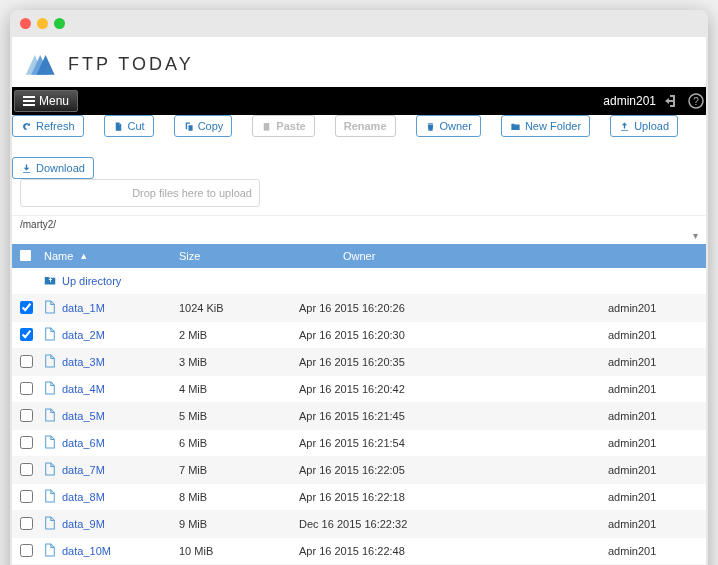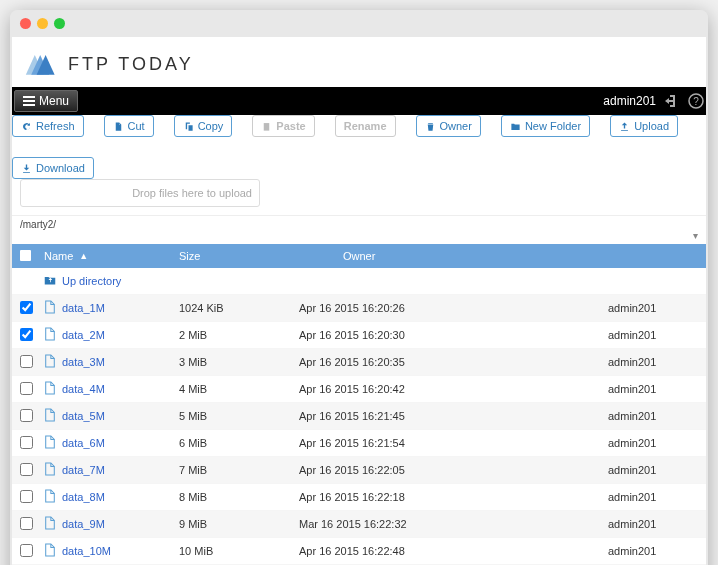--- a/index.html
+++ b/index.html
@@ -282,21 +282,21 @@
           <div class="row">
             <div class="col-check"><input type="checkbox" style=""></div>
             <div class="col-name">
               <span><svg class="file-icon" viewBox="0 0 14 16">
                   <path d="M2 1h6l4 4v10H2V1z" fill="none" stroke="#5a9fd4" stroke-width="1.2"></path>
                   <path d="M8 1v4h4" fill="none" stroke="#5a9fd4" stroke-width="1.2"></path>
                 </svg></span>
               <a>data_9M</a>
             </div>
             <div class="col-size">9 MiB</div>
-            <div class="col-date">Mar 16 2015 16:22:32</div>
+            <div class="col-date">Dec 16 2015 16:22:32</div>
             <div class="col-owner">admin201</div>
           </div>
           <div class="row">
             <div class="col-check"><input type="checkbox" style=""></div>
             <div class="col-name">
               <span><svg class="file-icon" viewBox="0 0 14 16">
                   <path d="M2 1h6l4 4v10H2V1z" fill="none" stroke="#5a9fd4" stroke-width="1.2"></path>
                   <path d="M8 1v4h4" fill="none" stroke="#5a9fd4" stroke-width="1.2"></path>
                 </svg></span>
               <a>data_10M</a>

